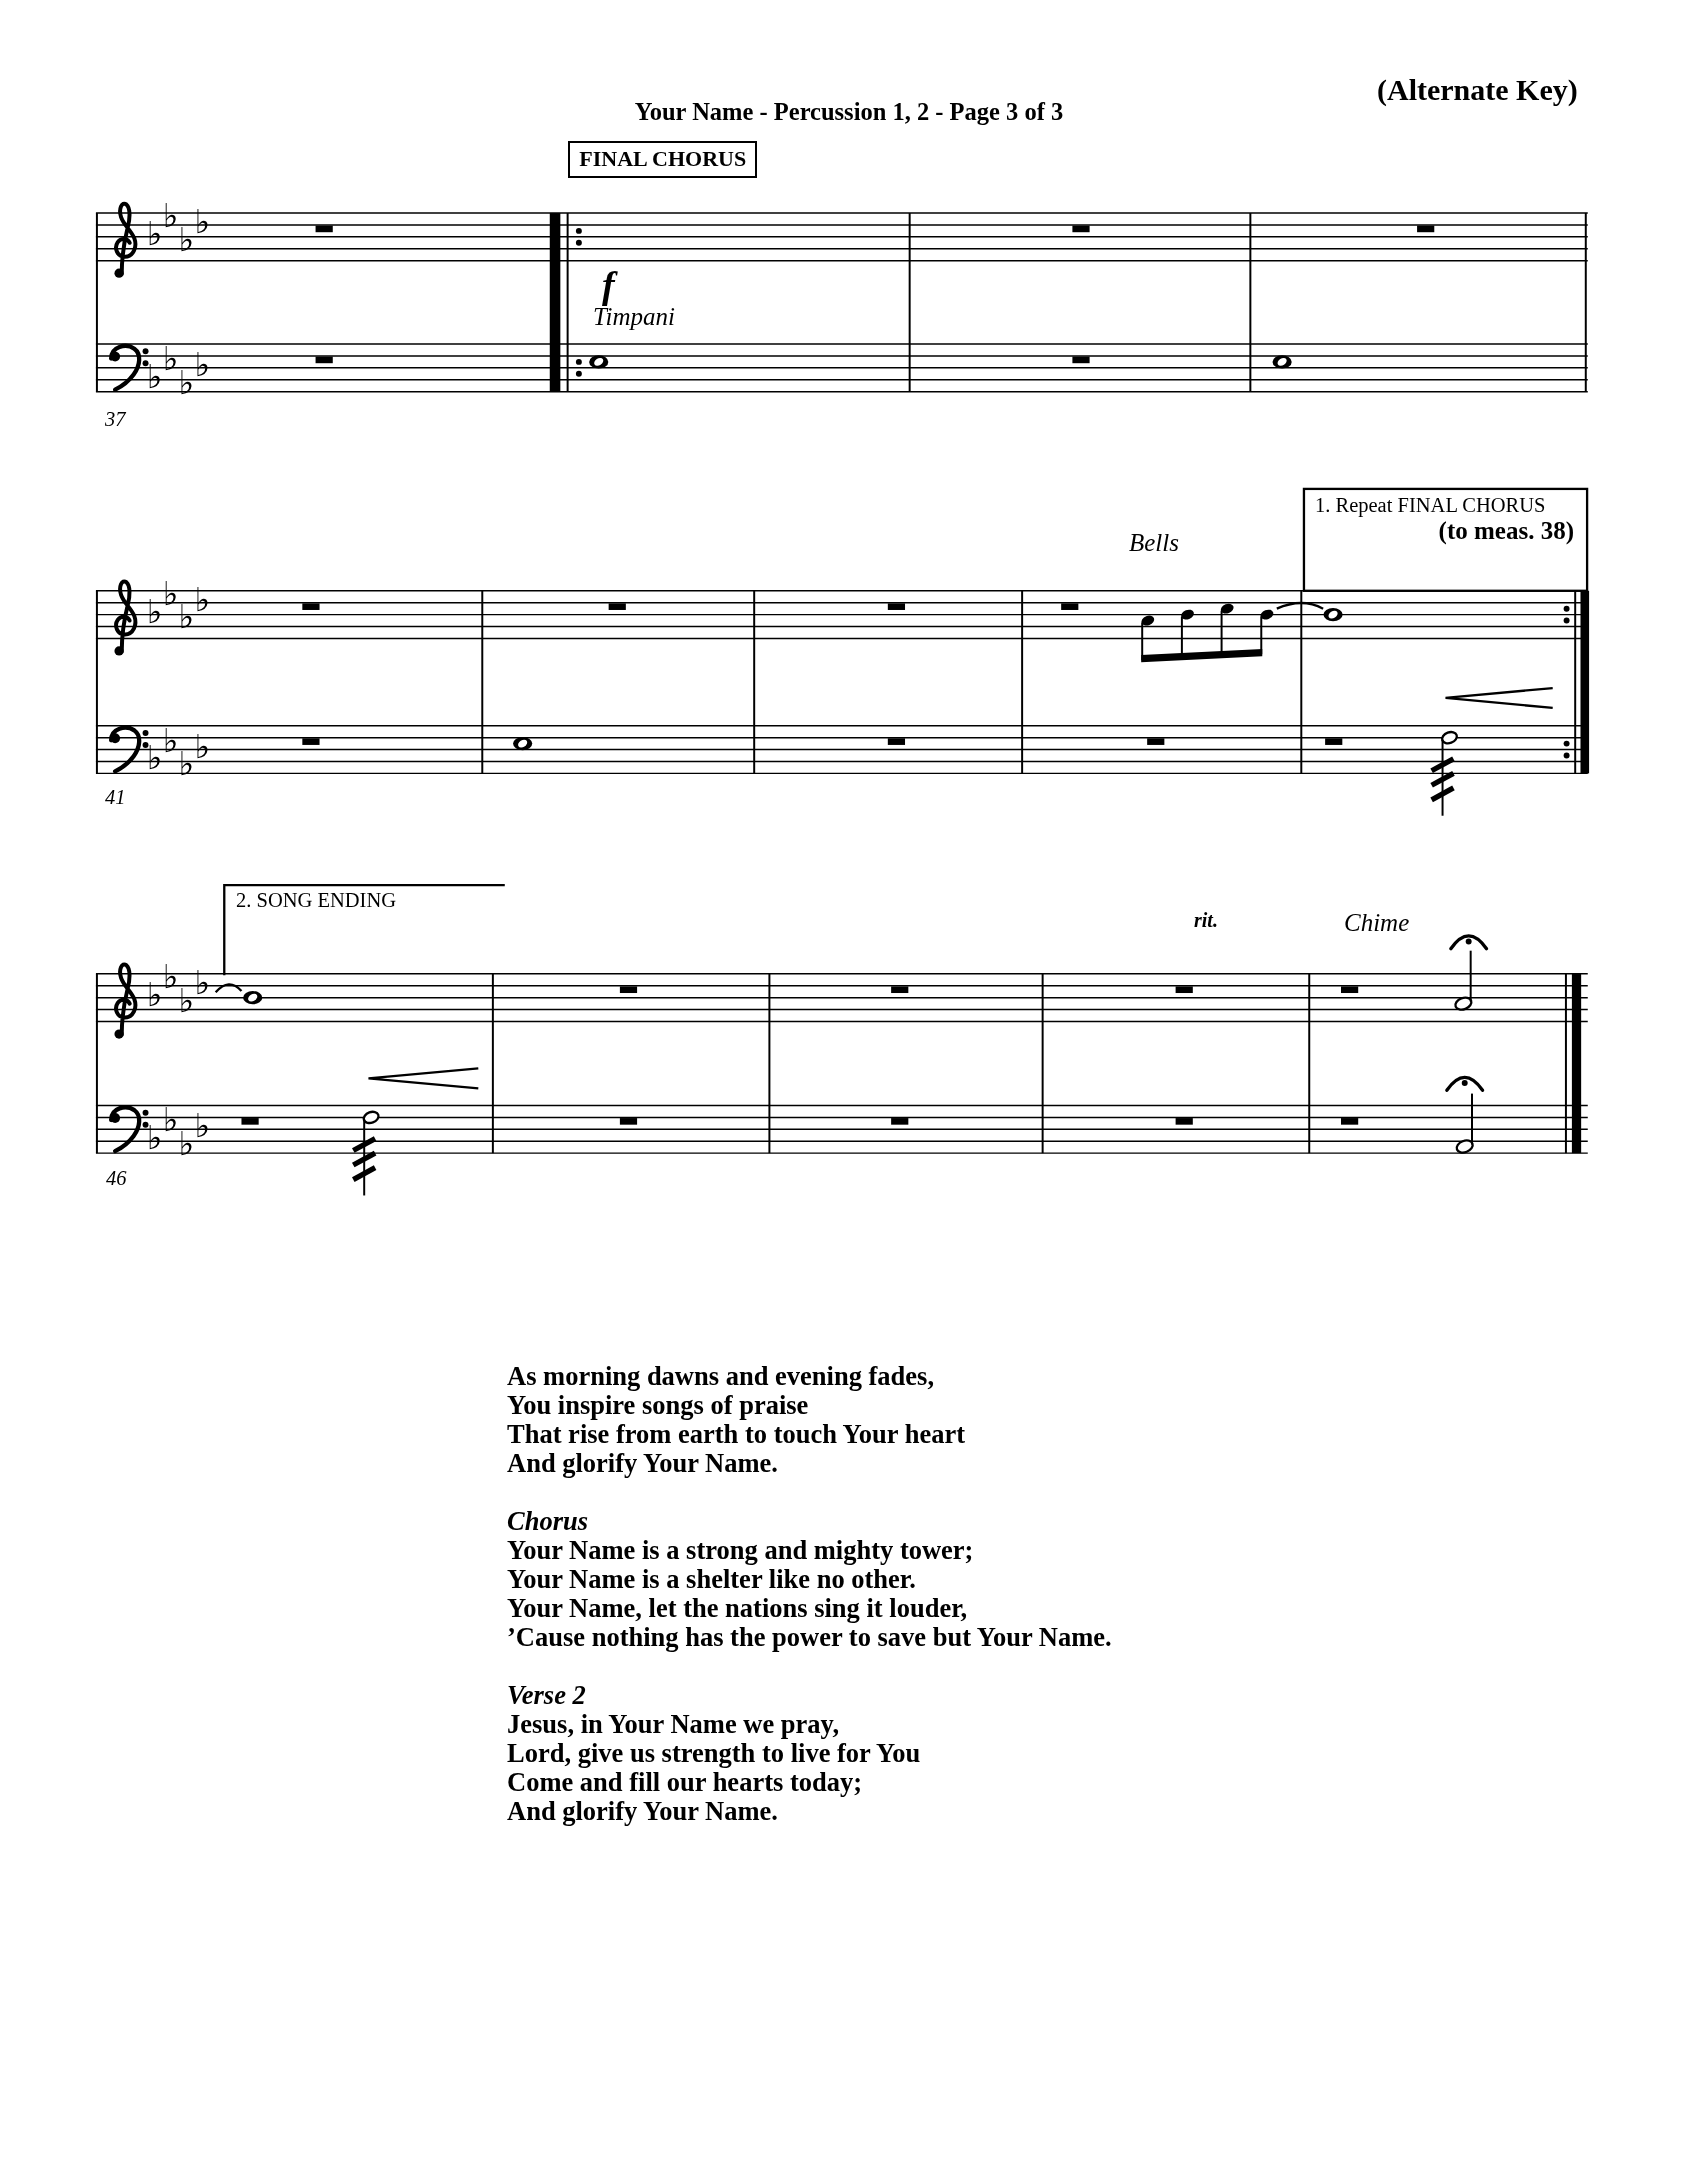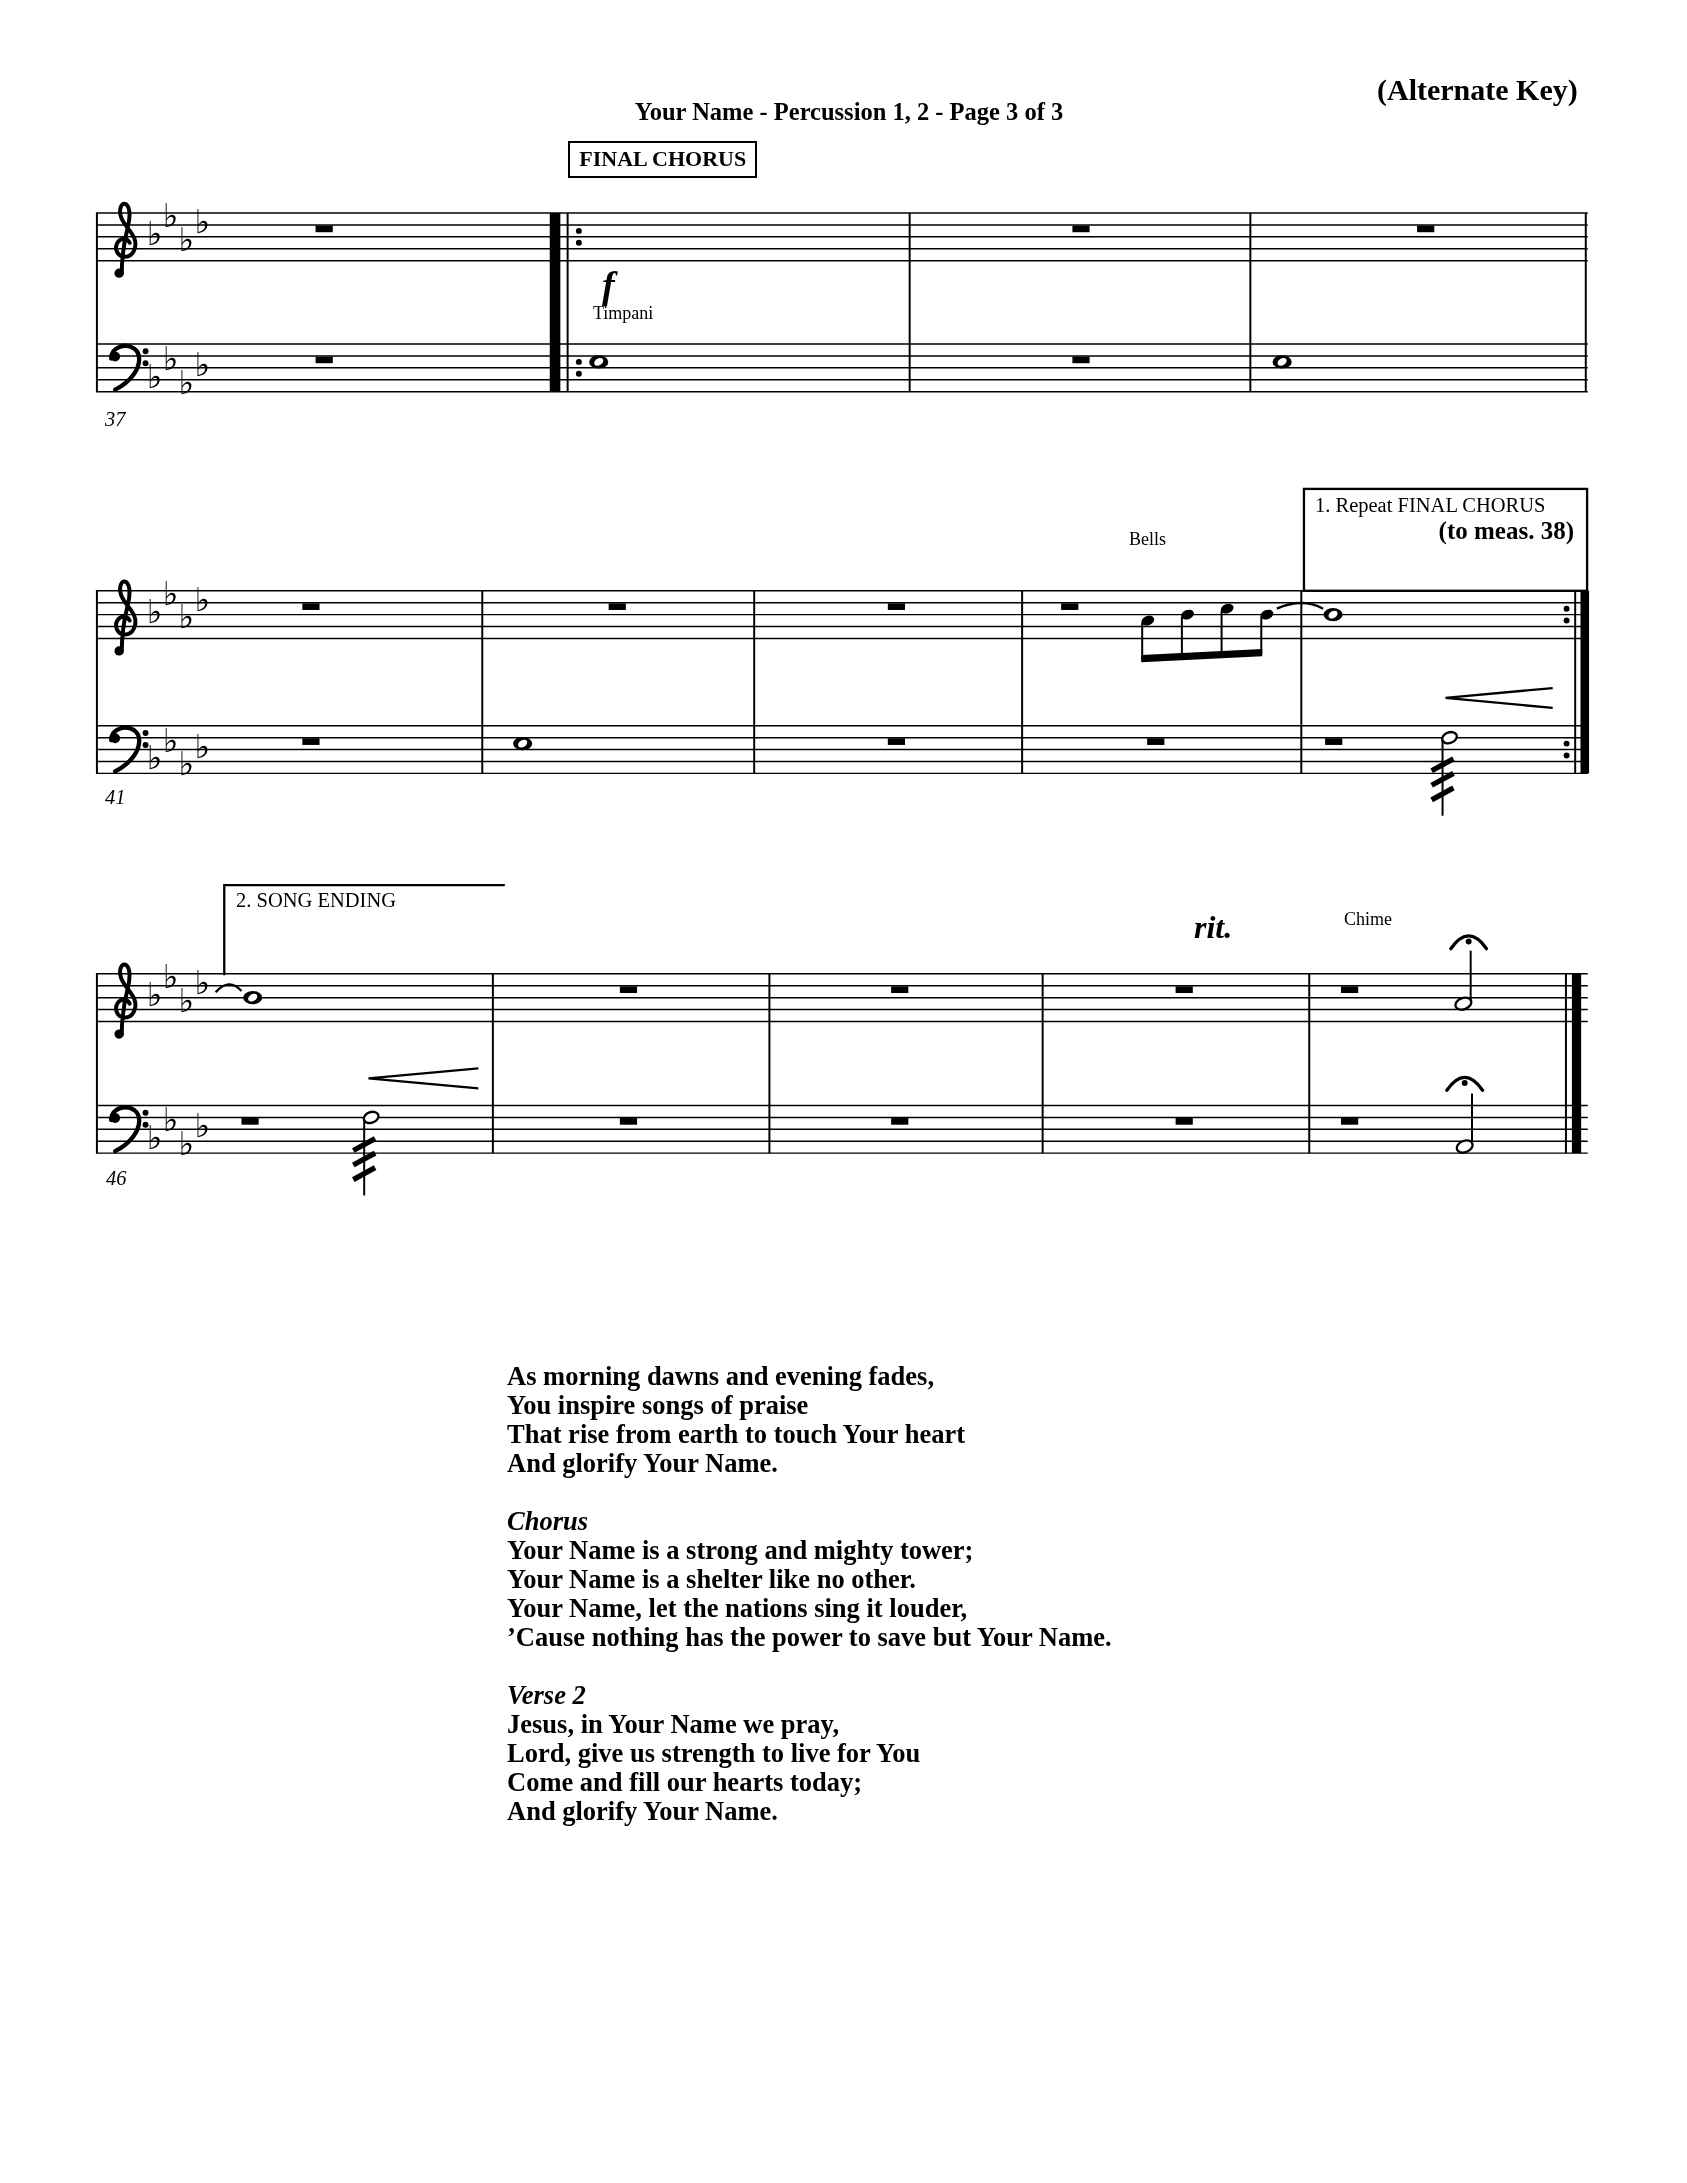--- a/index.html
+++ b/index.html
@@ -3,22 +3,22 @@
 <meta charset="utf-8">
 <style>
   html,body{margin:0;padding:0;background:#888;}
   .page{position:relative;width:1687px;height:2183px;background:#ffffff;
         font-family:"Liberation Serif","DejaVu Serif",serif;color:#000;overflow:hidden;}
   .abs{position:absolute;white-space:nowrap;}
   .title{font-size:24.5px;font-weight:bold;}
   .altkey{font-size:30px;font-weight:bold;}
   .boxlabel{border:2px solid #000;padding:2.6px 9.3px 4px 9.3px;font-size:22px;font-weight:bold;}
   .dyn-f{font-size:38px;font-weight:bold;font-style:italic;}
-  .cue{font-size:18px;}
-  .rit{font-size:32px;font-style:italic;font-weight:600;text-align:center;}
+  .cue{font-size:25px;font-style:italic;}
+  .rit{font-size:20px;font-style:italic;font-weight:600;text-align:center;}
   .measnum{font-size:20.5px;font-style:italic;}
   .voltatext1{font-size:20.5px;font-weight:normal;}
   .voltatext2{font-size:25px;font-weight:bold;}
   .lyrics{font-size:26.5px;font-weight:bold;line-height:29px;}
   .lyrics .heading{font-style:italic;}
   .lyrics .gap{height:29px;}
   svg text.flat{font-family:"DejaVu Sans",sans-serif;font-size:50px;}
 </style>
 </head>
 <body>

